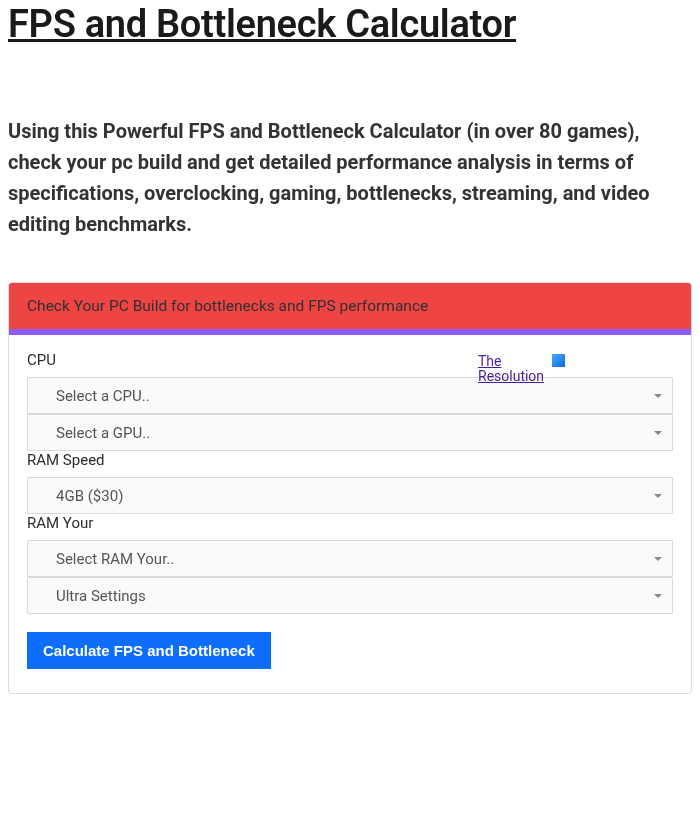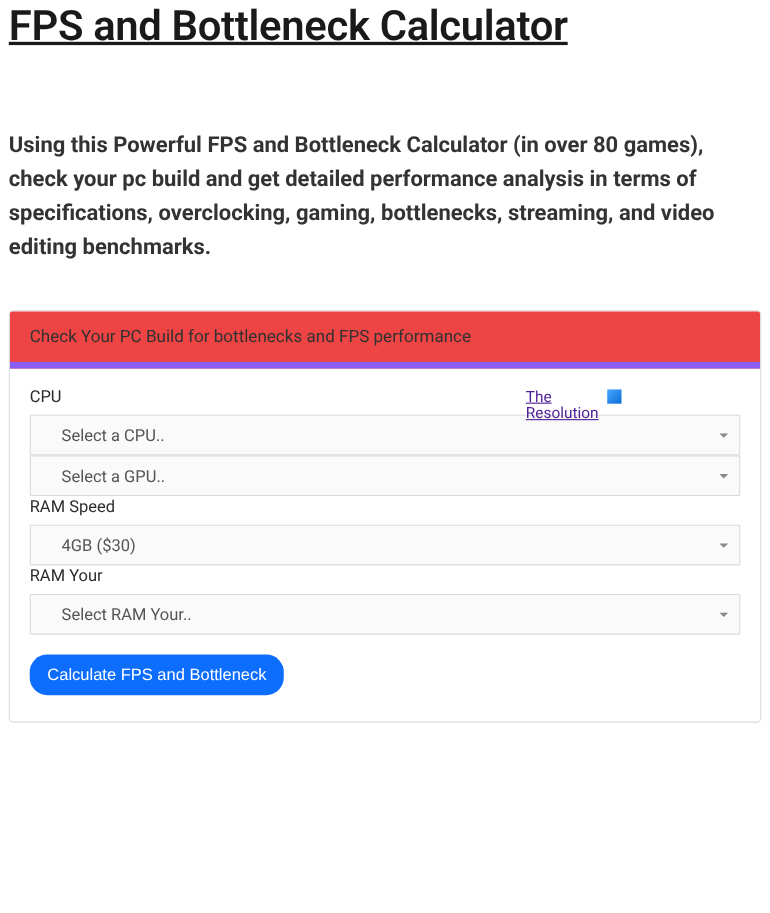--- a/index.html
+++ b/index.html
@@ -80,24 +80,25 @@
       gap: 26px;
     }
     .row .col {
       flex: 1;
     }
     .btn {
       margin-top: 18px;
       background: #0d6efd;
       color: #fff;
       border: none;
-      border-radius: 16px;
+      border-radius: 0;
       padding: 10px 16px;
       font-size: 15px;
       cursor: pointer;
+      font-weight: bold;
     }
     .watermark {
       position: absolute;
       top: 354px;
       left: 478px;
       font-size: 14px;
       color: #4c1d95;
       line-height: 1.1;
       pointer-events: none;
       text-decoration: underline;
@@ -148,20 +149,24 @@
     <div class="field">
       <span class="label">RAM Your</span>
       <div class="select">
         <span>Select RAM Your..</span>
         <span class="caret"></span>
       </div>
     </div>
 
     <div class="row">
       <div class="col field">
+        <div class="select">
+          <span>Ultra Settings</span>
+          <span class="caret"></span>
+        </div>
       </div>
     </div>
 
     <button class="btn">Calculate FPS and Bottleneck</button>
   </div>
 </div>
 
 <div class="watermark">
   <span class="square"></span>
   <span>The</span><br>

